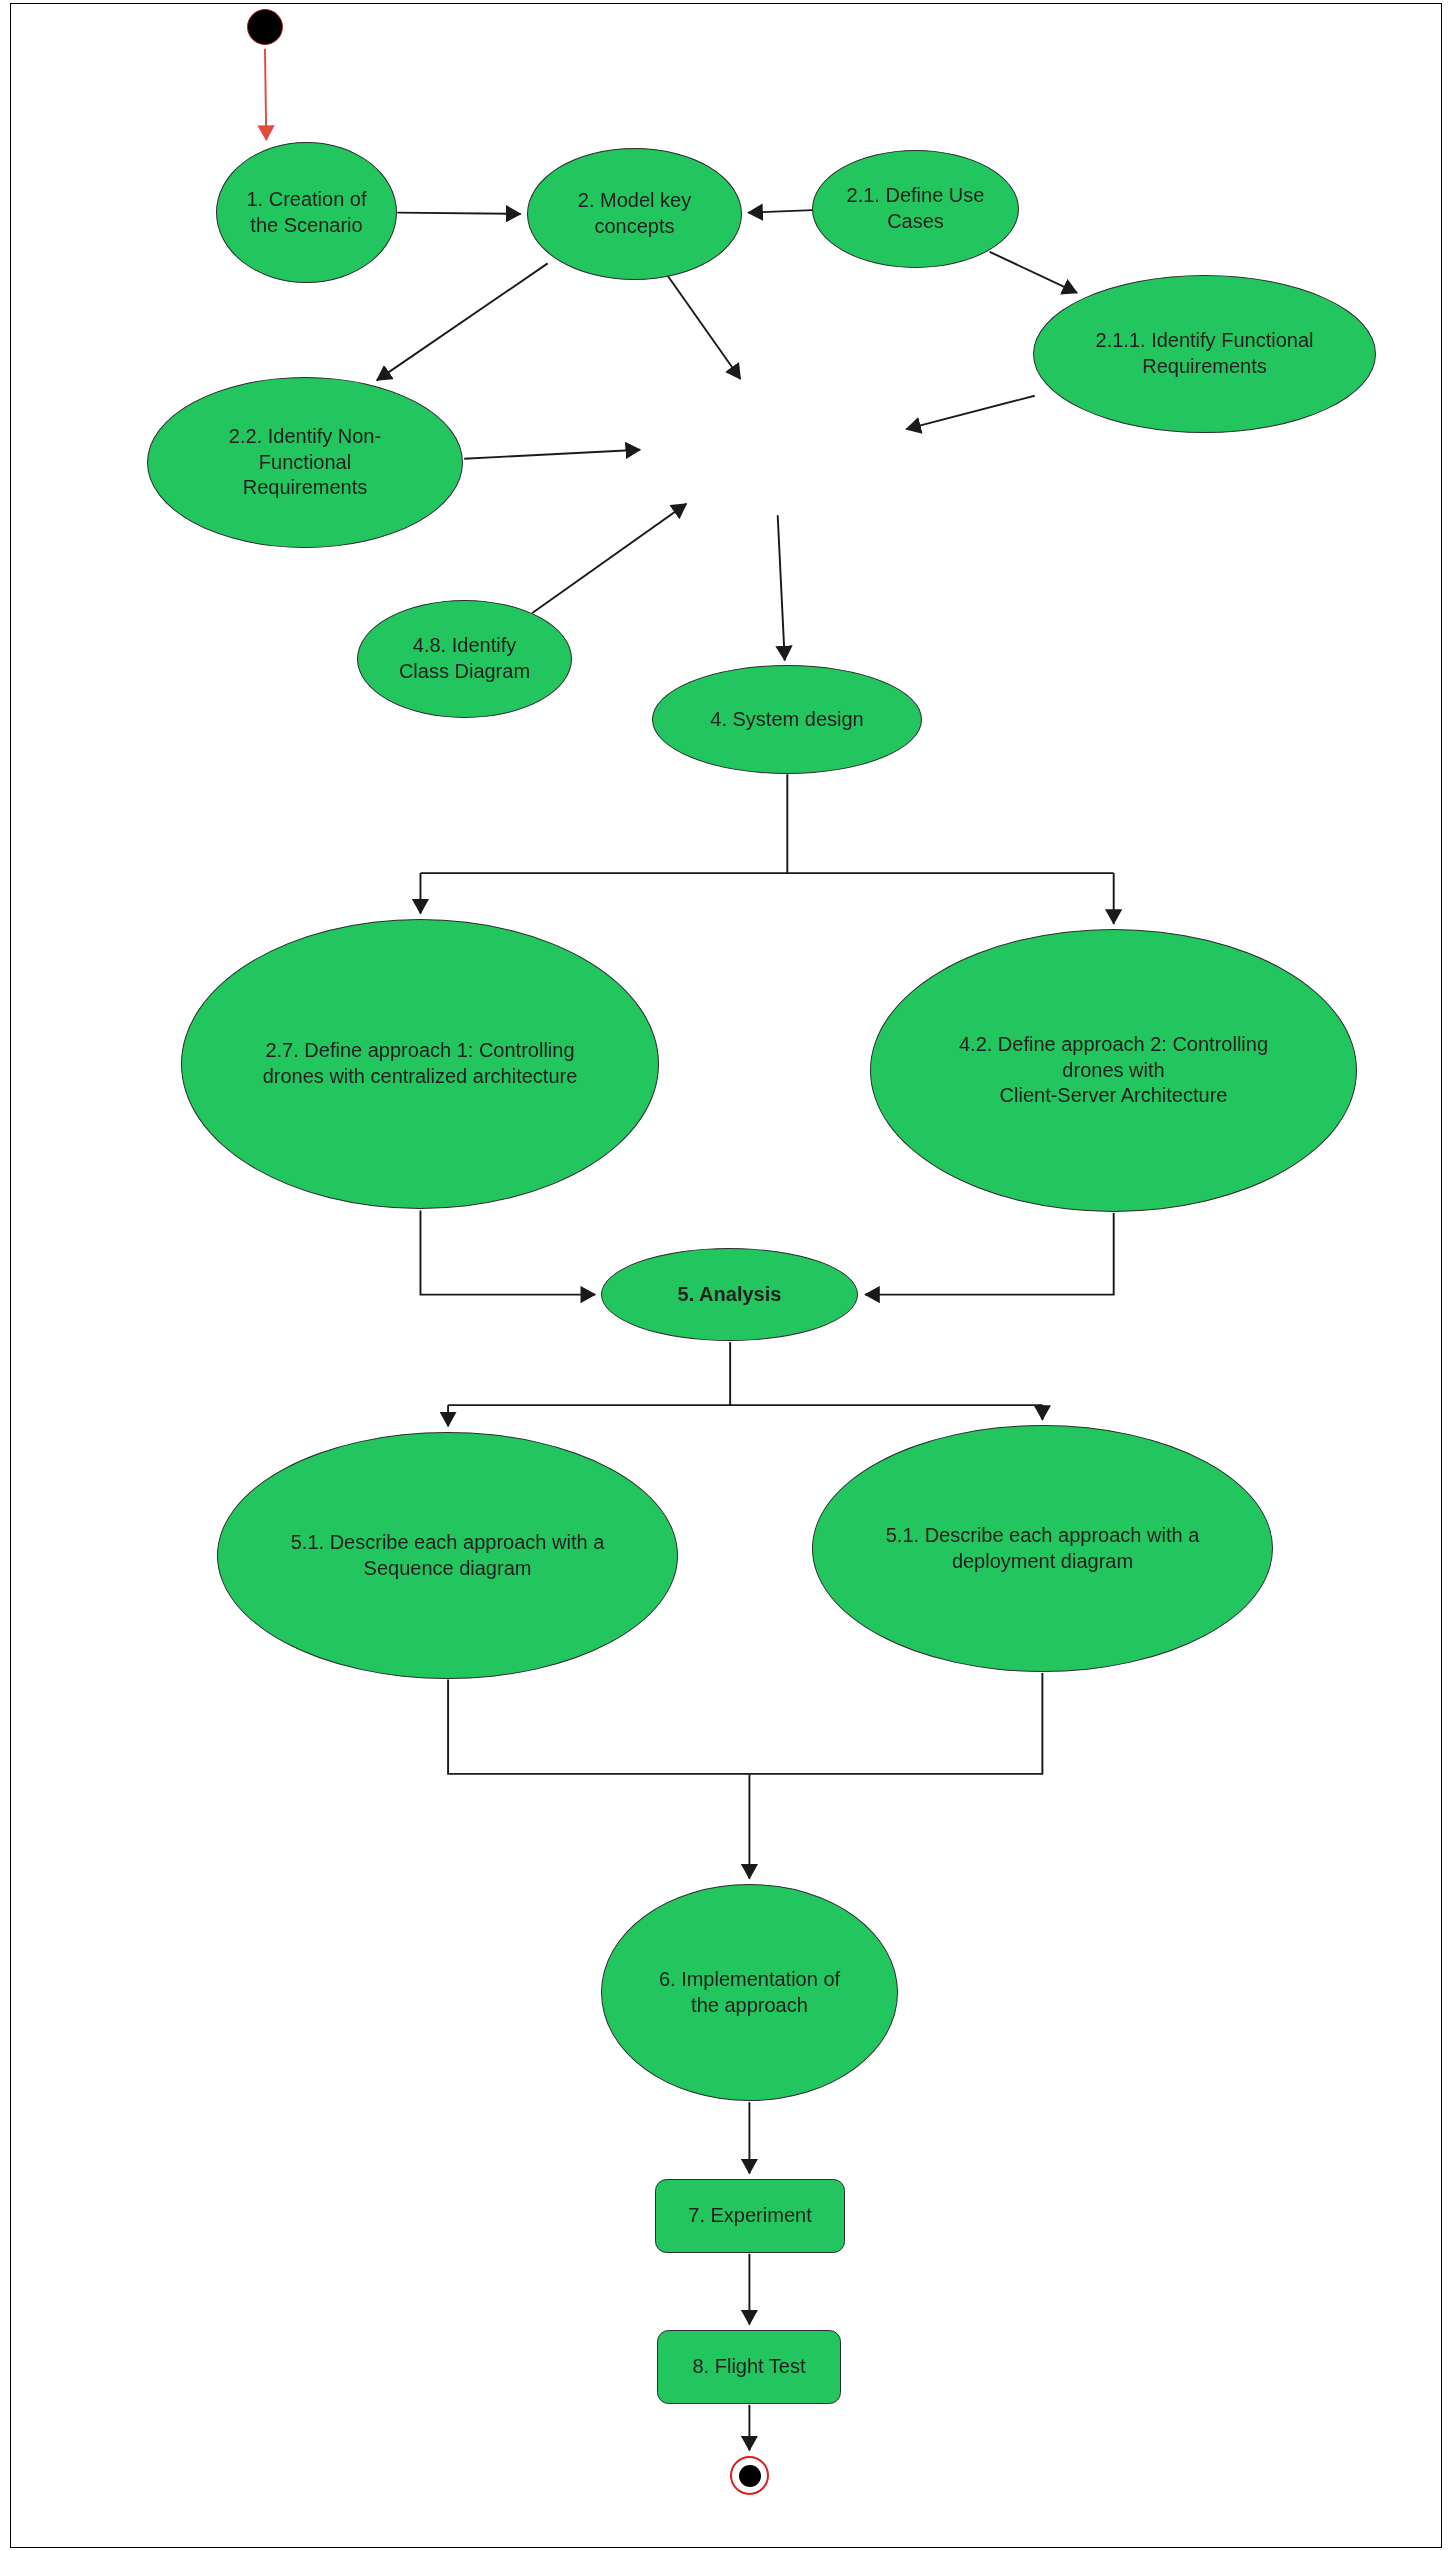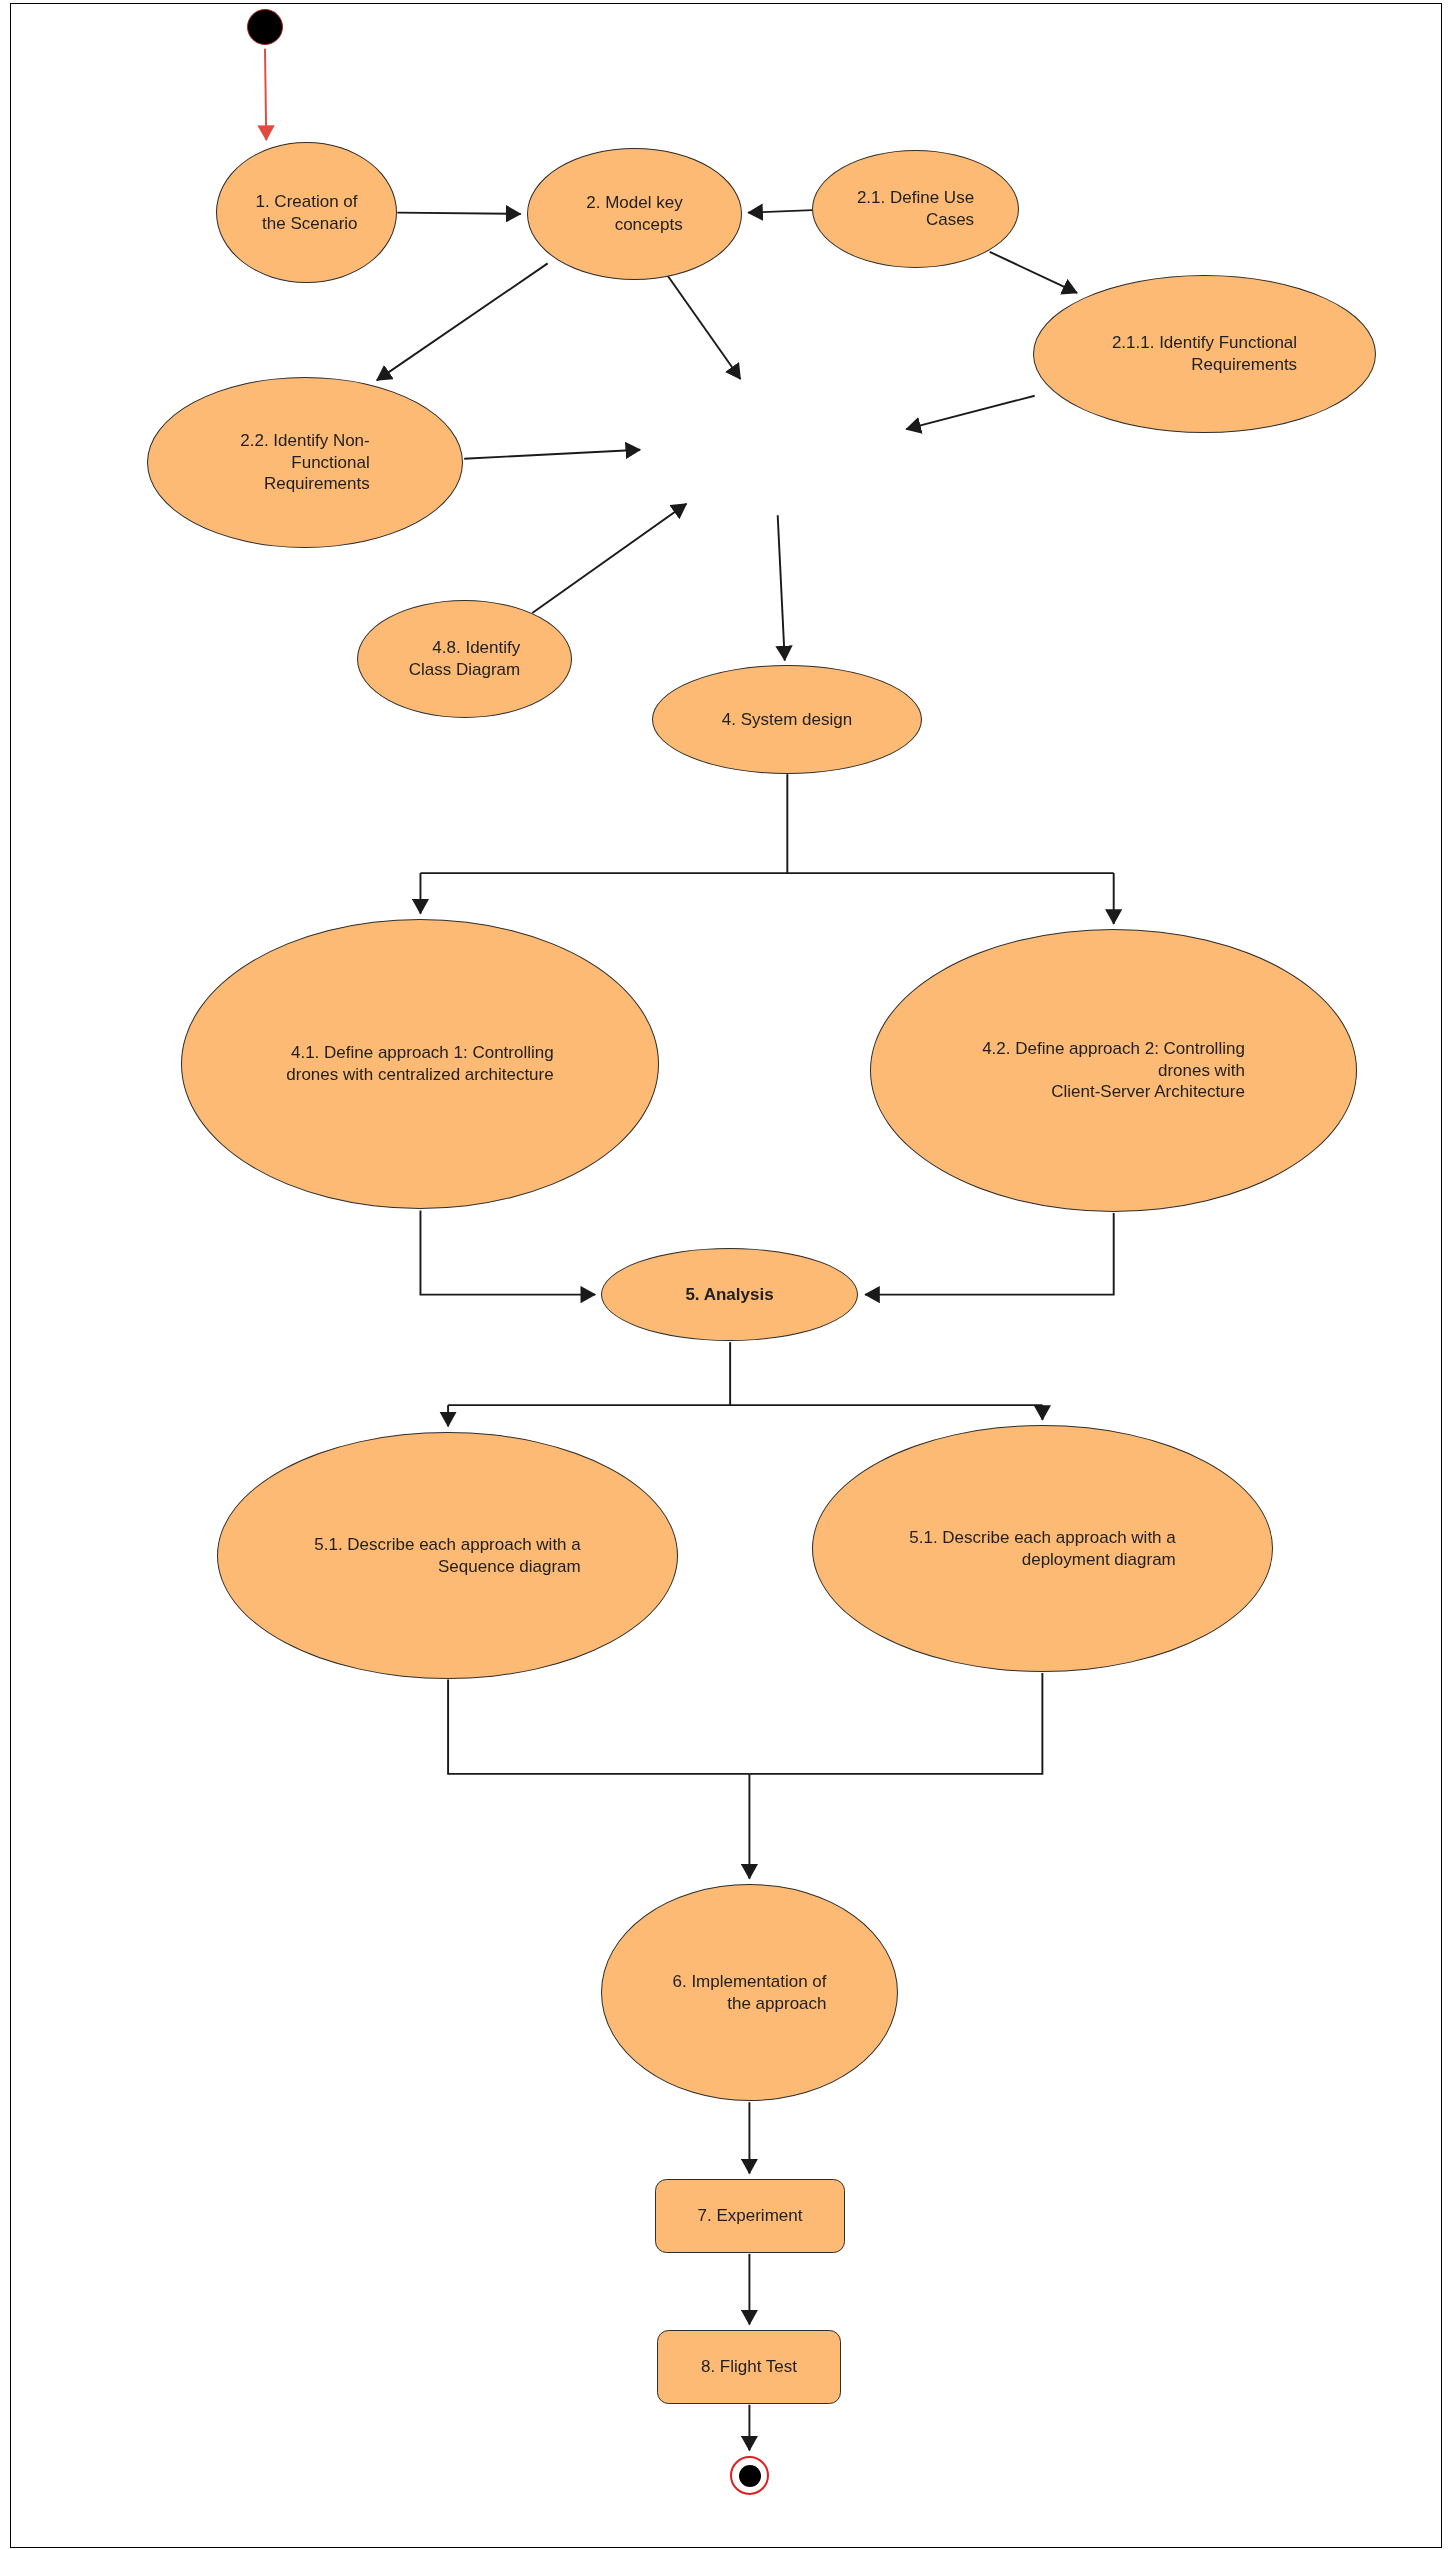--- a/index.html
+++ b/index.html
@@ -2,22 +2,22 @@
 <html style="font-size:10.3px"><head>
 <meta charset="utf-8">
 <style>
   html,body{margin:0;padding:0;background:#ffffff;}
   body{width:1450px;height:2550px;position:relative;font-family:"Liberation Sans",sans-serif;color:#1f1f1f;}
   #canvas{position:absolute;left:0;top:0;width:1450px;height:2550px;}
   .frame{position:absolute;left:10.3px;top:2.6px;width:1432px;height:2545px;border:1.9px solid #000;box-sizing:border-box;}
   svg.edge-layer{position:absolute;left:0;top:0;width:1450px;height:2550px;}
   .node{
     position:absolute;display:flex;align-items:center;justify-content:center;
-    text-align:right;background:#fdba74;border:1.6px solid #2d2d2d;
-    font-size:17px;line-height:1.28;white-space:pre-line;
+    text-align:center;background:#22c55e;border:1.6px solid #2d2d2d;
+    font-size:20px;line-height:1.28;white-space:pre-line;
     box-sizing:border-box;padding:5.1px 16.7px;
   }
   .ellipse{border-radius:50%;}
   .rect{border-radius:11.6px;}
   .start-node{
     position:absolute;left:247px;top:9px;width:36px;height:36px;border-radius:50%;
     background:#000;border:1.9px solid #b3261e;box-sizing:border-box;
   }
   .end-node{
     position:absolute;left:730px;top:2456px;width:39px;height:39px;border-radius:50%;
@@ -108,21 +108,21 @@
   <div class="node ellipse" style="left:147px;top:377px;width:316px;height:171px;">2.2. Identify Non-
 Functional
 Requirements</div>
 
 
   <div class="node ellipse" style="left:357px;top:600px;width:215px;height:118px;">4.8. Identify
 Class Diagram</div>
 
   <div class="node ellipse" style="left:652px;top:665px;width:270px;height:109px;">4. System design</div>
 
-  <div class="node ellipse" style="left:181px;top:919px;width:478px;height:290px;">4.1. Define approach 1: Controlling
+  <div class="node ellipse" style="left:181px;top:919px;width:478px;height:290px;">2.7. Define approach 1: Controlling
 drones with centralized architecture</div>
 
   <div class="node ellipse" style="left:870px;top:929px;width:487px;height:283px;">4.2. Define approach 2: Controlling
 drones with
 Client-Server Architecture</div>
 
   <div class="node ellipse" style="left:601px;top:1248px;width:257px;height:93px;font-weight:bold;">5. Analysis</div>
 
   <div class="node ellipse" style="left:217px;top:1432px;width:461px;height:247px;">5.1. Describe each approach with  a
 Sequence diagram</div>

